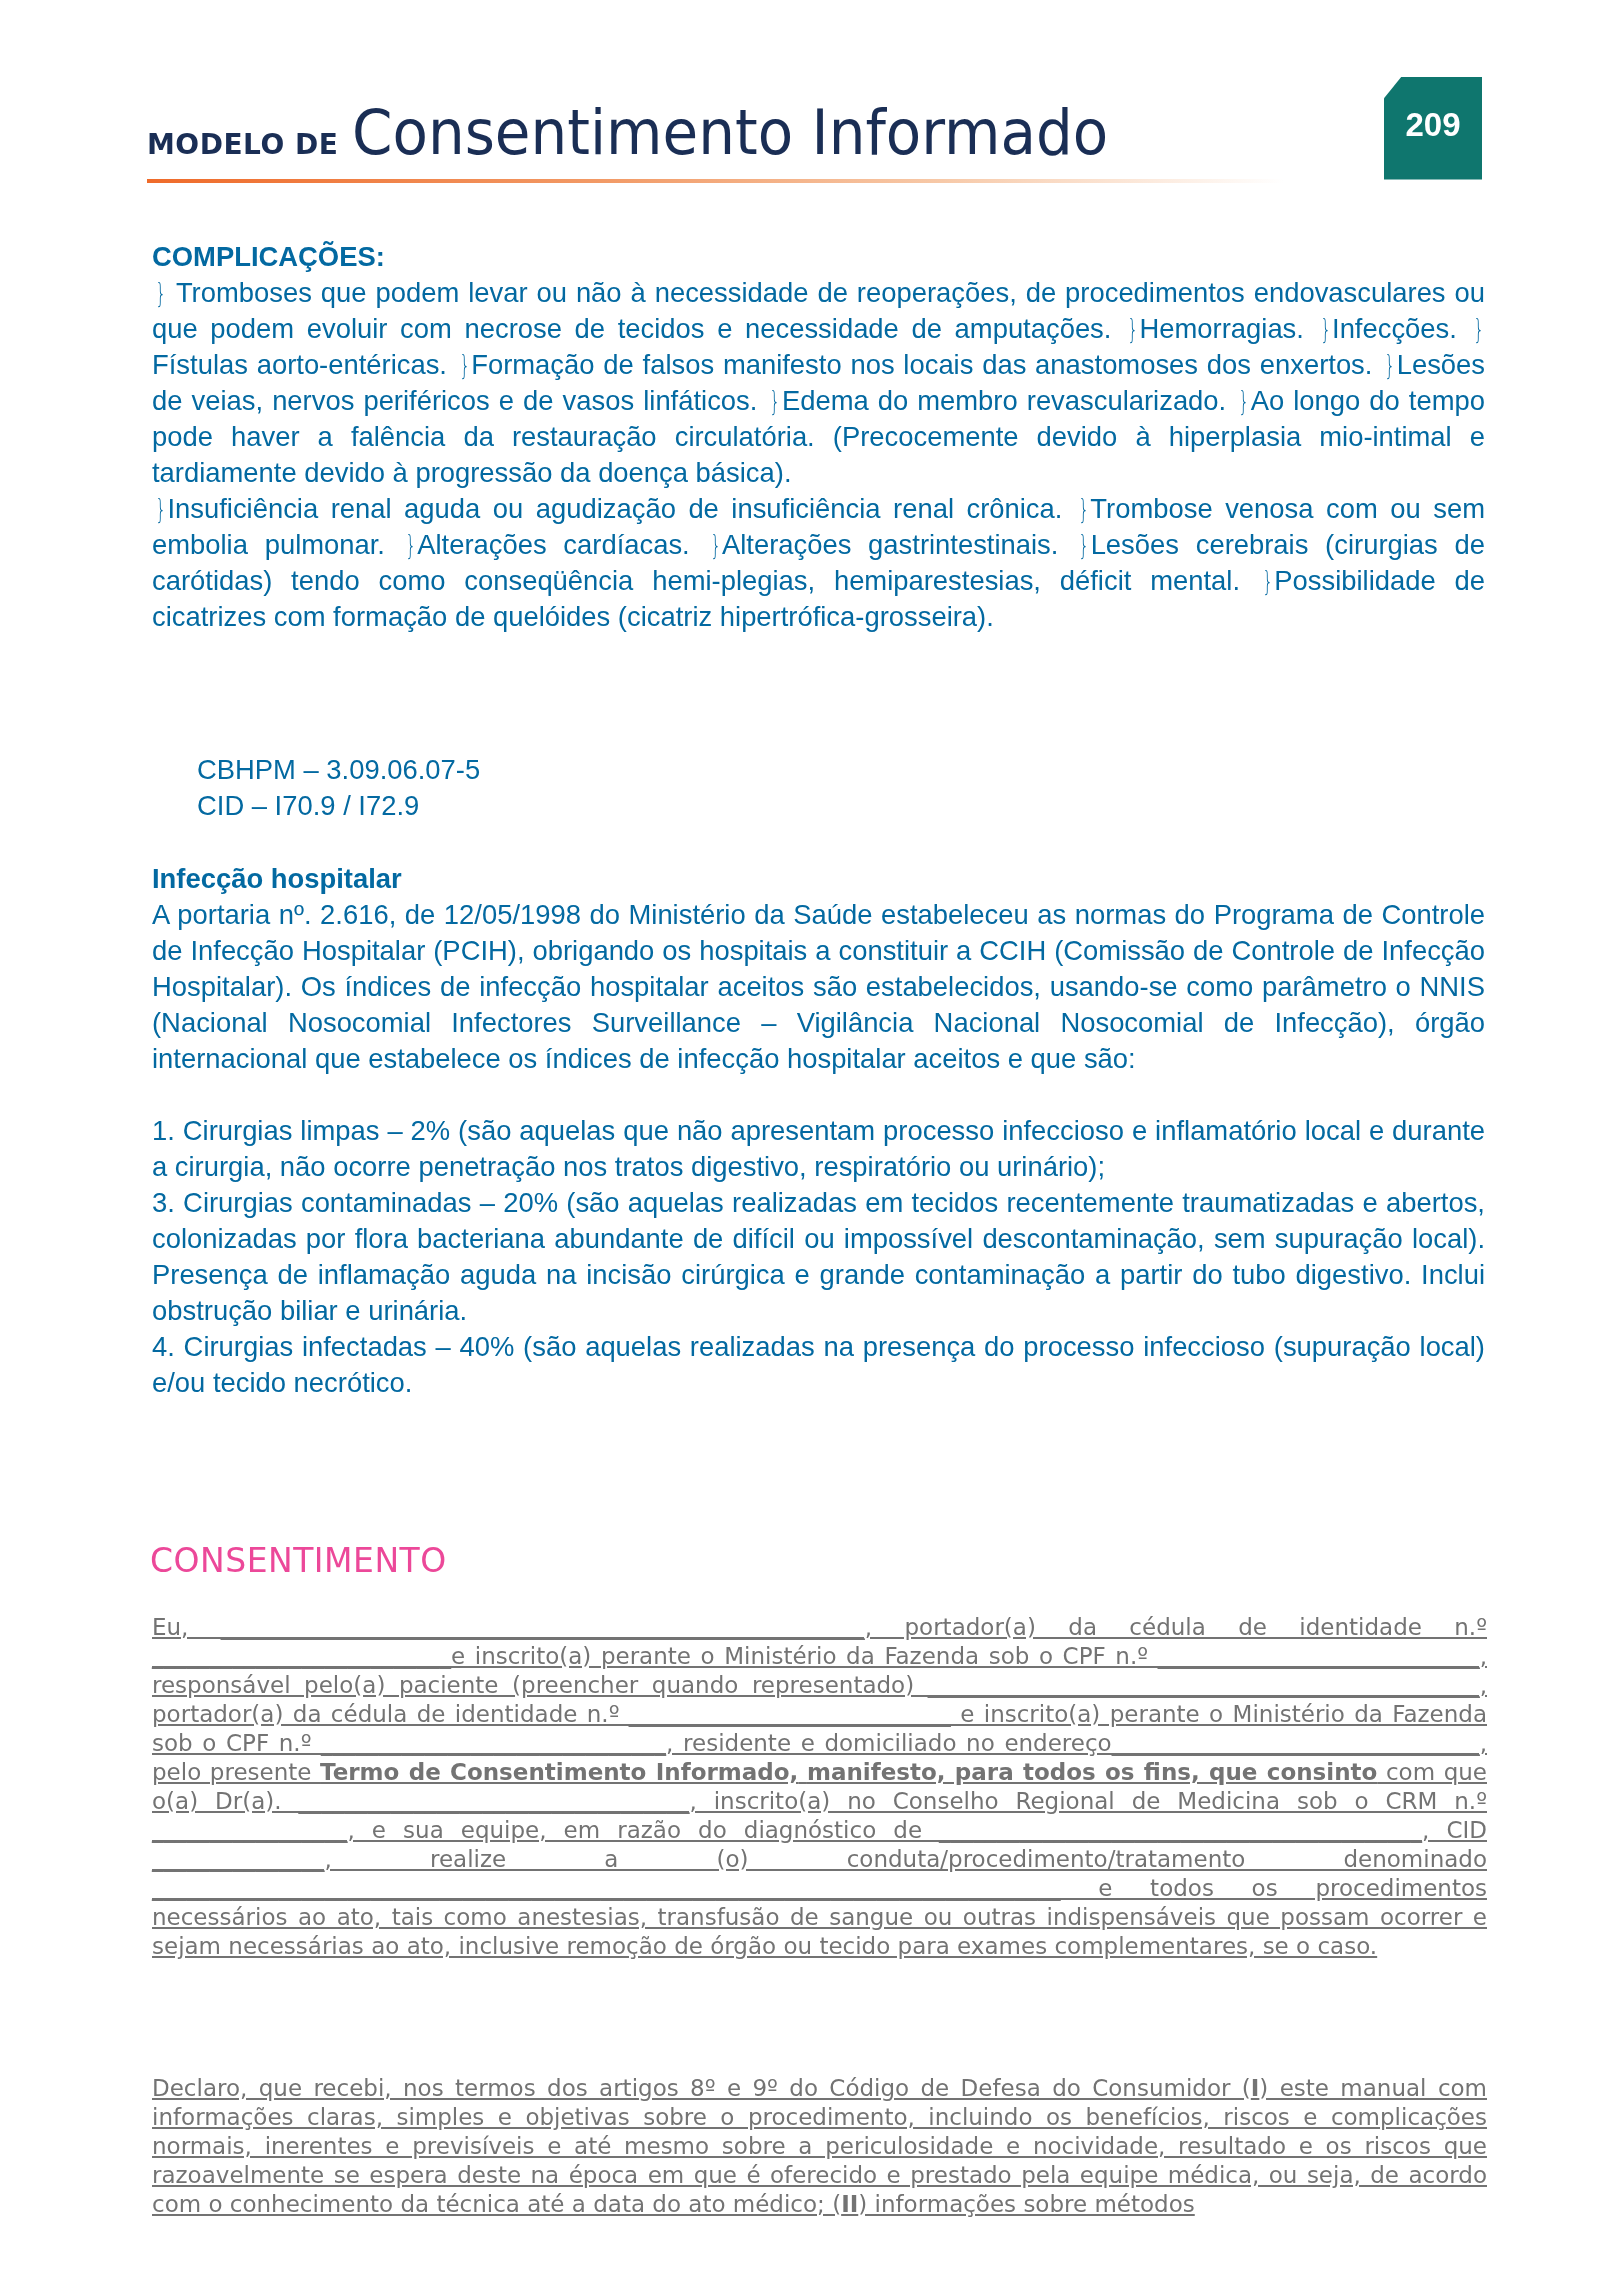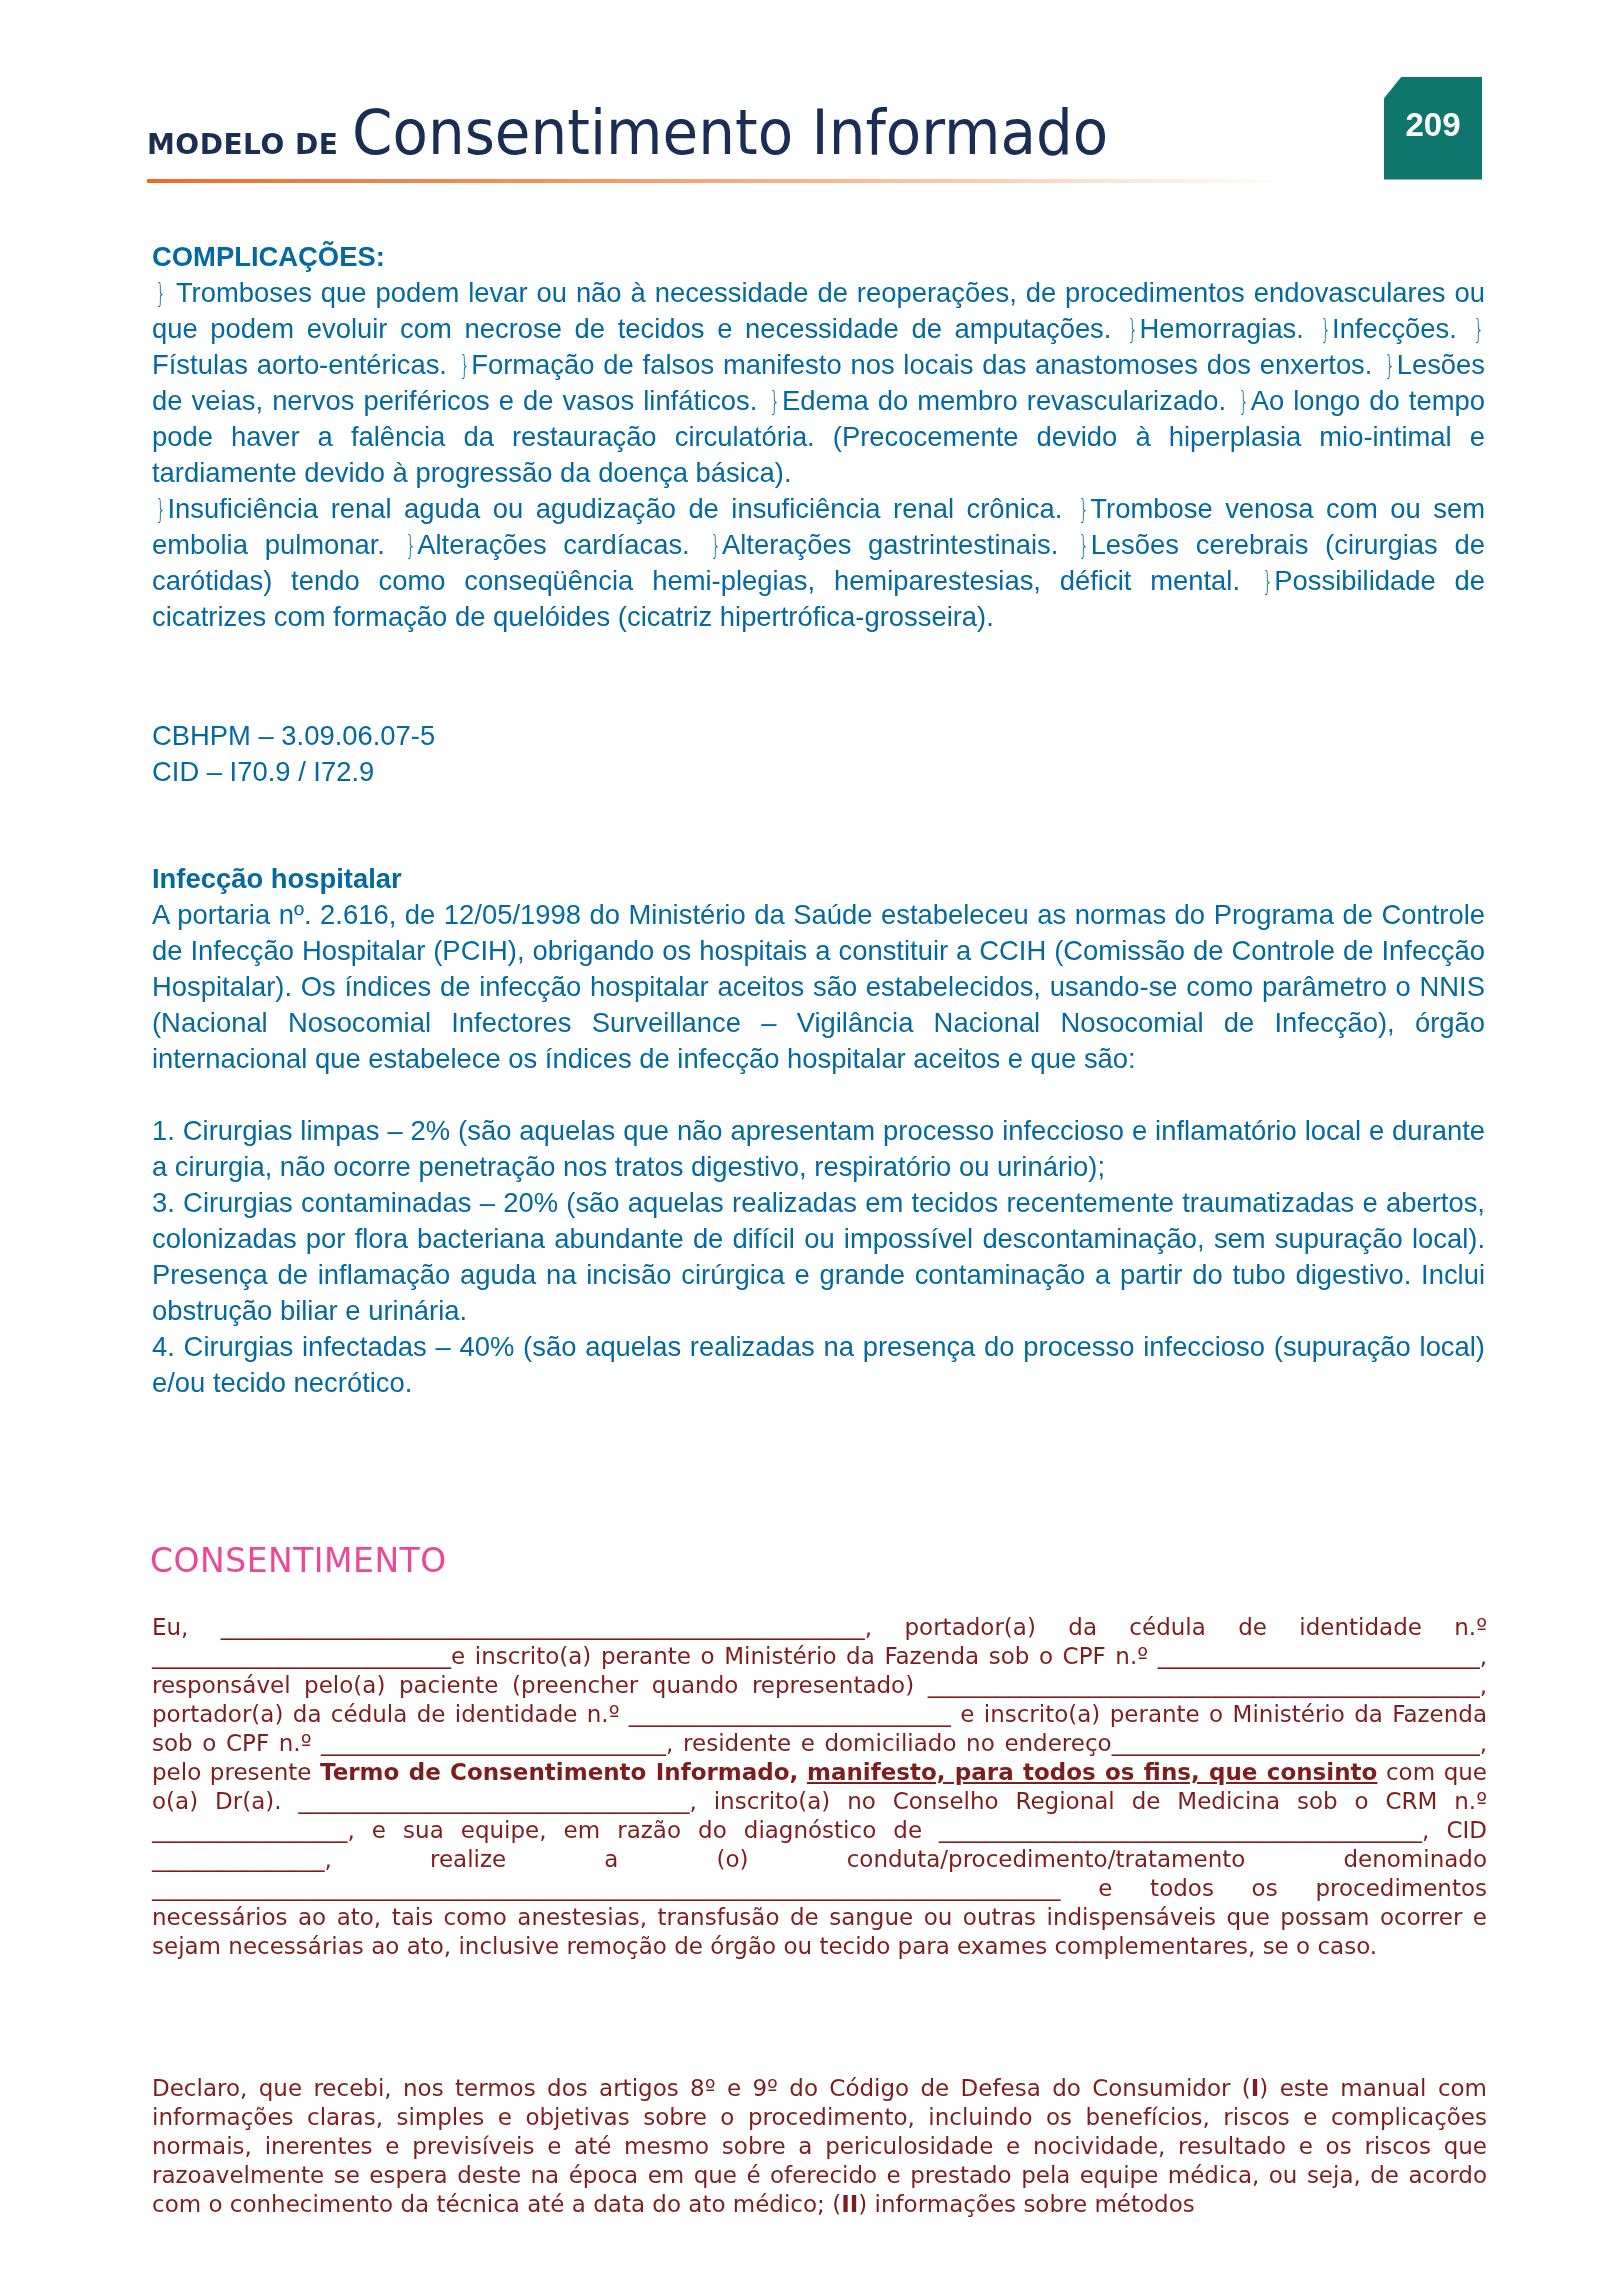--- a/index.html
+++ b/index.html
@@ -19,21 +19,21 @@
     .body-text { position: absolute; left: 152px; width: 1333px; font-family: "Liberation Sans", sans-serif;
       font-size: 27.4px; line-height: 36px; color: #0369a1; text-align: justify; }
     .heading-bold { font-weight: bold; }
     .para { margin: 0; }
     .bullet { font-family: "DejaVu Sans", sans-serif; font-weight: 300; display: inline-block; transform: scaleX(0.6); margin-right: -2px; }
 
     .section-title { position: absolute; left: 150px; top: 1541px; font-family: "DejaVu Sans", sans-serif;
       font-size: 33px; color: #ec4899; letter-spacing: 0.5px; }
 
     .form-text { position: absolute; left: 152px; width: 1335px; font-family: "DejaVu Sans", sans-serif;
-      font-size: 23px; line-height: 29px; color: #7f1d1d; text-align: justify; }
+      font-size: 23px; line-height: 29px; color: #737373; text-align: justify; text-decoration: underline; }
     .form-text .b { font-weight: bold; }
     .form-text .u { text-decoration: underline; }
   </style>
 </head>
 <body>
 
 <div class="header">
   <div class="header-title">
     <span class="header-small">MODELO DE</span><span class="header-big">Consentimento Informado</span>
   </div>
@@ -58,21 +58,21 @@
   <p class="para">
     <span class="bullet">}</span><span>Insuficiência renal aguda ou agudização de insuficiência renal crônica.</span>
     <span class="bullet">}</span><span>Trombose venosa com ou sem embolia pulmonar.</span>
     <span class="bullet">}</span><span>Alterações cardíacas.</span>
     <span class="bullet">}</span><span>Alterações gastrintestinais.</span>
     <span class="bullet">}</span><span>Lesões cerebrais (cirurgias de carótidas) tendo como conseqüência hemi-plegias, hemiparestesias, déficit mental.</span>
     <span class="bullet">}</span><span>Possibilidade de cicatrizes com formação de quelóides (cicatriz hipertrófica-grosseira).</span>
   </p>
 </div>
 
-<div class="body-text" style="top:718px;">
+<div class="body-text" style="top:752px;margin-left:45px;">
   <p class="para">CBHPM – 3.09.06.07-5</p>
   <p class="para">CID – I70.9 / I72.9</p>
 </div>
 
 <div class="body-text" style="top:861px;">
   <p class="para heading-bold">Infecção hospitalar</p>
   <p class="para">A portaria nº. 2.616, de 12/05/1998 do Ministério da Saúde estabeleceu as normas do Programa de Controle de Infecção Hospitalar (PCIH), obrigando os hospitais a constituir a CCIH (Comissão de Controle de Infecção Hospitalar). Os índices de infecção hospitalar aceitos são estabelecidos, usando-se como parâmetro o NNIS (Nacional Nosocomial Infectores Surveillance – Vigilância Nacional Nosocomial de Infecção), órgão internacional que estabelece os índices de infecção hospitalar aceitos e que são:</p>
   <p class="para" style="height:36px;"></p>
   <p class="para">1. Cirurgias limpas – 2% (são aquelas que não apresentam processo infeccioso e inflamatório local e durante a cirurgia, não ocorre penetração nos tratos digestivo, respiratório ou urinário);</p>
   <p class="para">3. Cirurgias contaminadas – 20% (são aquelas realizadas em tecidos recentemente traumatizadas e abertos, colonizadas por flora bacteriana abundante de difícil ou impossível descontaminação, sem supuração local). Presença de inflamação aguda na incisão cirúrgica e grande contaminação a partir do tubo digestivo. Inclui obstrução biliar e urinária.</p>

